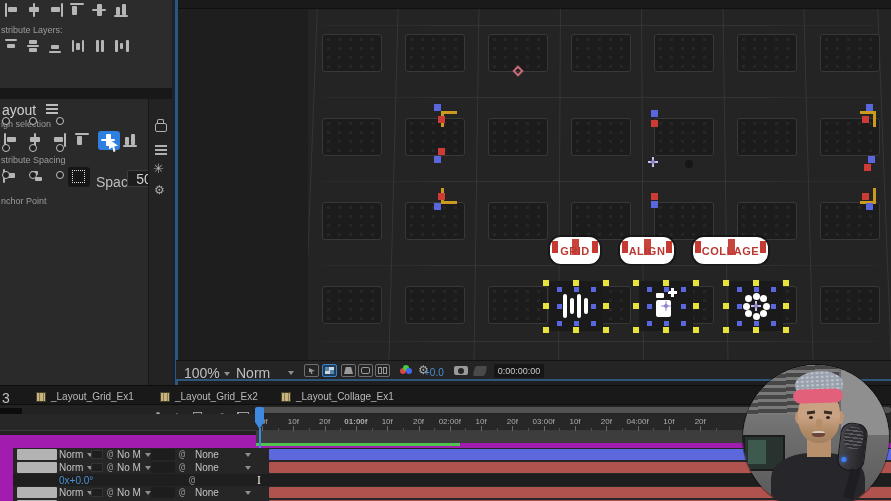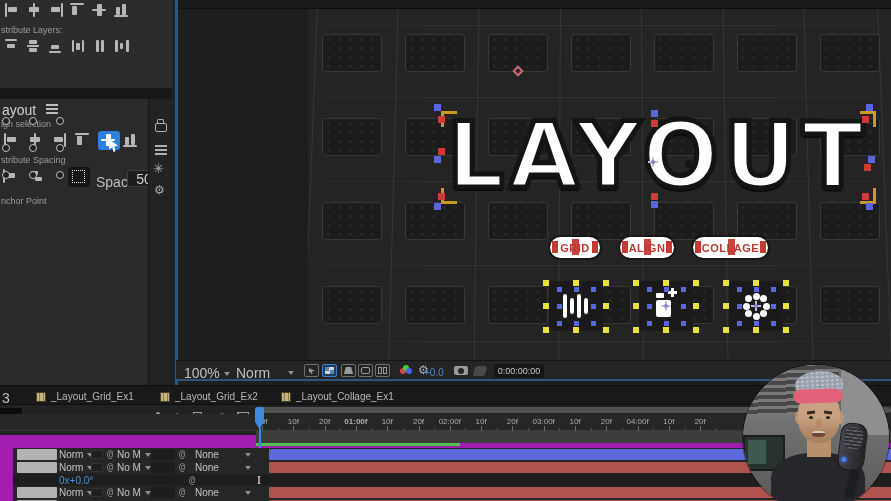--- a/index.html
+++ b/index.html
@@ -3,21 +3,21 @@
 <meta charset="utf-8">
 <style>
   *{box-sizing:border-box;margin:0;padding:0}
   html,body{background:#111}
   #app{position:relative;width:891px;height:501px;background:#a21caf;overflow:hidden;
        font-family:"Liberation Sans",sans-serif;color:#bbb;-webkit-font-smoothing:antialiased}
   .abs{position:absolute}
   .t9{font-size:9px;color:#9c9c9c;white-space:nowrap}
   .t10{font-size:14px;color:#c0c0c0;white-space:nowrap}
   .chev{display:inline-block;width:0;height:0;border-left:3px solid transparent;border-right:3px solid transparent;border-top:4px solid #8f8f8f;margin-left:4px;vertical-align:middle}
-  .pillbtn{position:absolute;height:21px;background:#fff;border-radius:11px;display:flex;align-items:center;justify-content:center;
+  .pillbtn{position:absolute;height:27px;background:#fff;border-radius:11px;display:flex;align-items:center;justify-content:center;
            font-weight:bold;font-size:11px;color:#b93a32;letter-spacing:.5px;z-index:6;box-shadow:0 0 0 2px rgba(0,0,0,.35)}
   .rh{position:absolute;background:#c63a32;z-index:7}
   .rh.l{left:2px;top:4px;width:6px;height:12px}
   .rh.c{left:50%;margin-left:-3px;top:2px;width:7px;height:16px;opacity:.95}
   .rh.r{right:2px;top:4px;width:6px;height:12px}
   .tl-row{position:absolute;left:13px;width:891px;height:13px;background:#262626}
   .selbar{position:absolute;left:4px;top:1px;width:40px;height:11px;background:#b3b3b3;border-radius:1px}
   .dd{position:absolute;top:1px;font-size:10px;color:#c4c4c4;display:flex;align-items:center}
   .dd b{font-weight:normal}
   .whip{position:absolute;top:0;font-size:10px;color:#8f8f8f;font-family:"DejaVu Sans Mono",monospace}
@@ -259,21 +259,20 @@
       <div class="abs" style="left:278px;top:5px;width:14px;height:9px;background:#9a9a9a;border-radius:2px">
           <i class="abs" style="left:4px;top:1.5px;width:6px;height:6px;background:#242424;border-radius:50%"></i>
         </div>
       <div class="abs" style="left:298px;top:5px;width:12px;height:10px;background:#4a4a4a;border-radius:2px;transform:skewX(-15deg)"></div>
       <div class="abs" style="left:318px;top:3px;width:50px;height:14px;background:#161616;border-radius:2px;display:flex;align-items:center;justify-content:center">
         <span style="font-size:9px;color:#c8c8c8">0:00:00:00</span>
       </div>
     </div>
   </div>
 
-  <div id="headline">LAYOUT</div>
   <div class="abs" style="left:685px;top:160px;width:8px;height:8px;background:#161616;border-radius:50%;z-index:6"></div>
 
   <div class="pillbtn" style="left:550px;top:237px;width:50px">
     <i class="rh l"></i>
       <i class="rh c"></i>
       <i class="rh r"></i>
     <span style="position:relative;z-index:8">GRID</span>
   </div>
   <div class="pillbtn" style="left:620px;top:237px;width:54px">
     <i class="rh l"></i>

